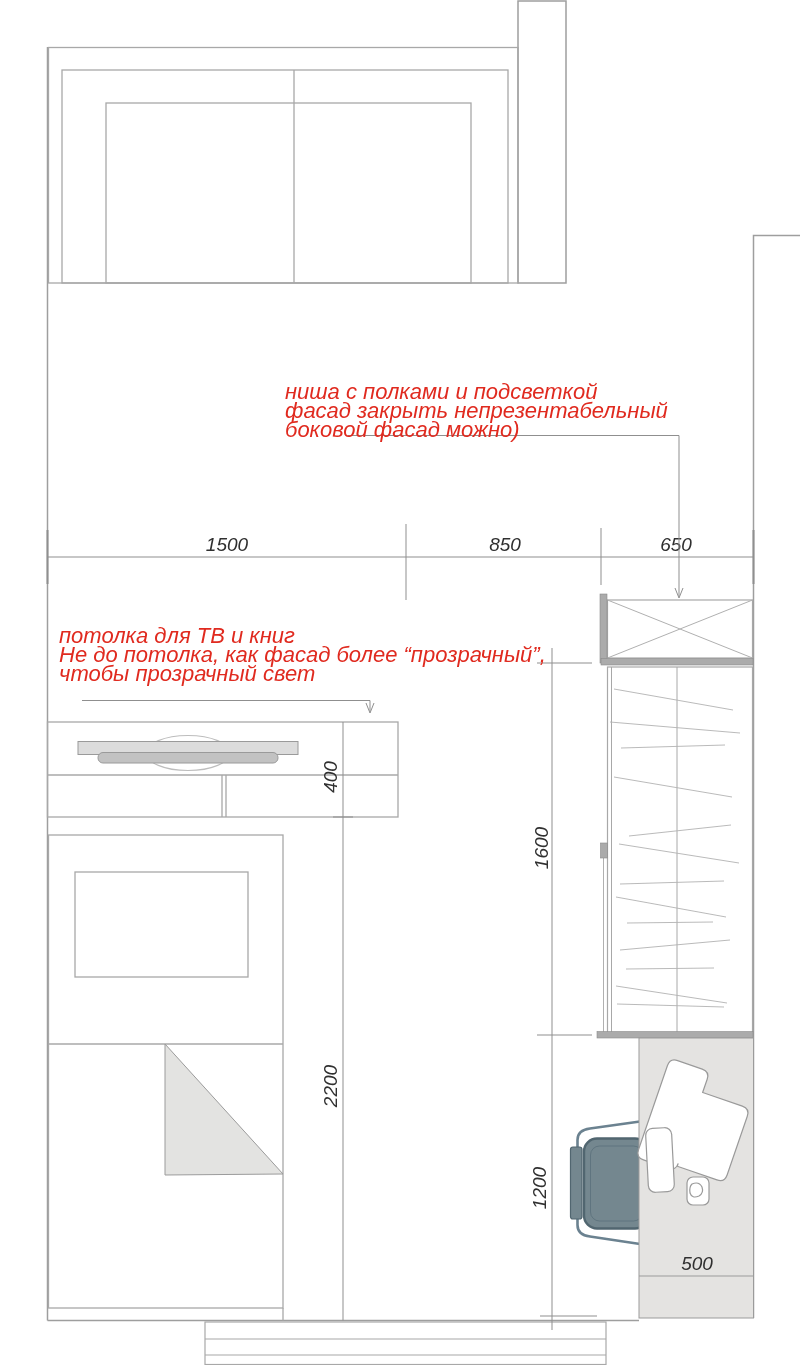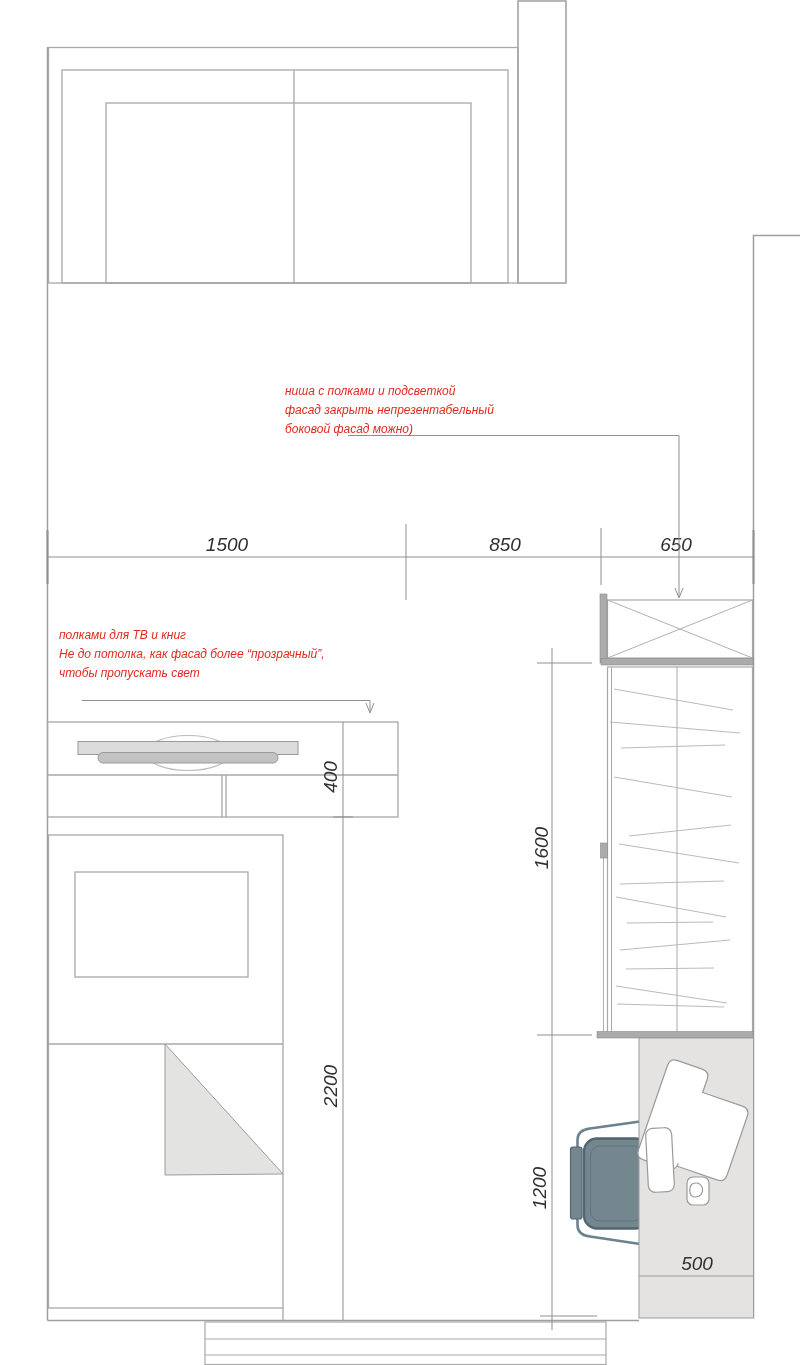--- a/index.html
+++ b/index.html
@@ -1,20 +1,20 @@
 <!DOCTYPE html>
 <html><head>
 <meta charset="utf-8">
 <style>
   html,body{margin:0;padding:0;background:#ffffff;}
   .canvas{position:relative;width:800px;height:1365px;background:#fff;overflow:hidden;
           font-family:"Liberation Sans",sans-serif;}
   svg{position:absolute;left:0;top:0;}
   svg text{font-family:"Liberation Sans",sans-serif;font-style:italic;fill:#303030;font-size:19px;}
-  .note{position:absolute;color:#e02a1f;font-style:italic;font-size:12px;line-height:19px;white-space:nowrap;}
+  .note{position:absolute;color:#e02a1f;font-style:italic;font-size:22px;line-height:19px;white-space:nowrap;}
   .note-niche{left:285px;top:382px;}
   .note-shelf{left:59px;top:626px;}
 </style>
 </head>
 <body>
 
 <div class="canvas">
 
 <svg width="800" height="1365" viewBox="0 0 800 1365">
 
@@ -148,18 +148,18 @@
 
 </svg>
 
   <div class="note note-niche">
     <div>ниша с полками и подсветкой</div>
     <div>фасад закрыть непрезентабельный</div>
     <div>боковой фасад можно)</div>
   </div>
 
   <div class="note note-shelf">
-    <div>полками для ТВ и книг</div>
+    <div>потолка для ТВ и книг</div>
     <div>Не до потолка, как фасад более “прозрачный”,</div>
-    <div>чтобы пропускать свет</div>
+    <div>чтобы прозрачный свет</div>
   </div>
 
 </div>
 
 </body></html>

